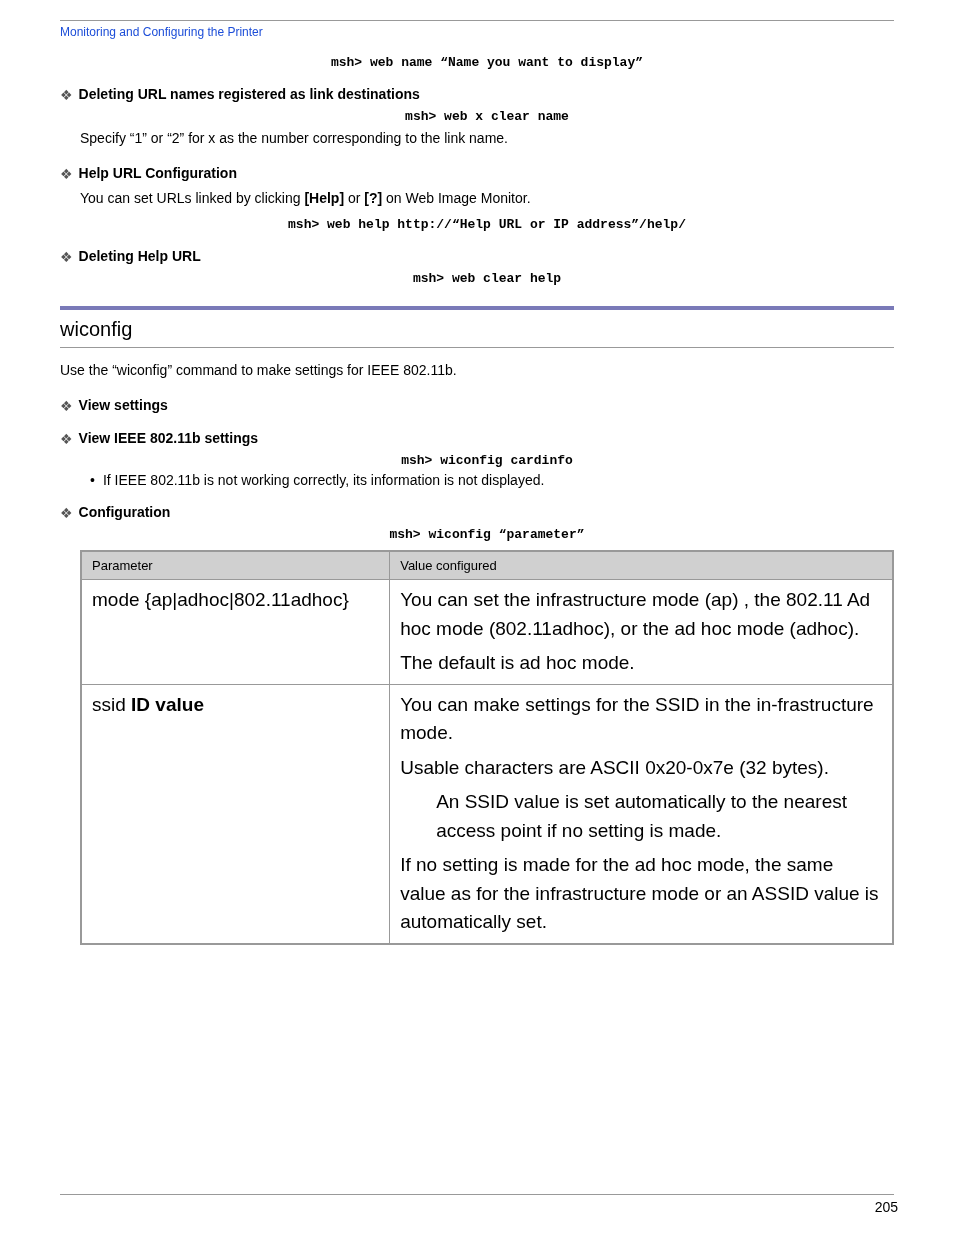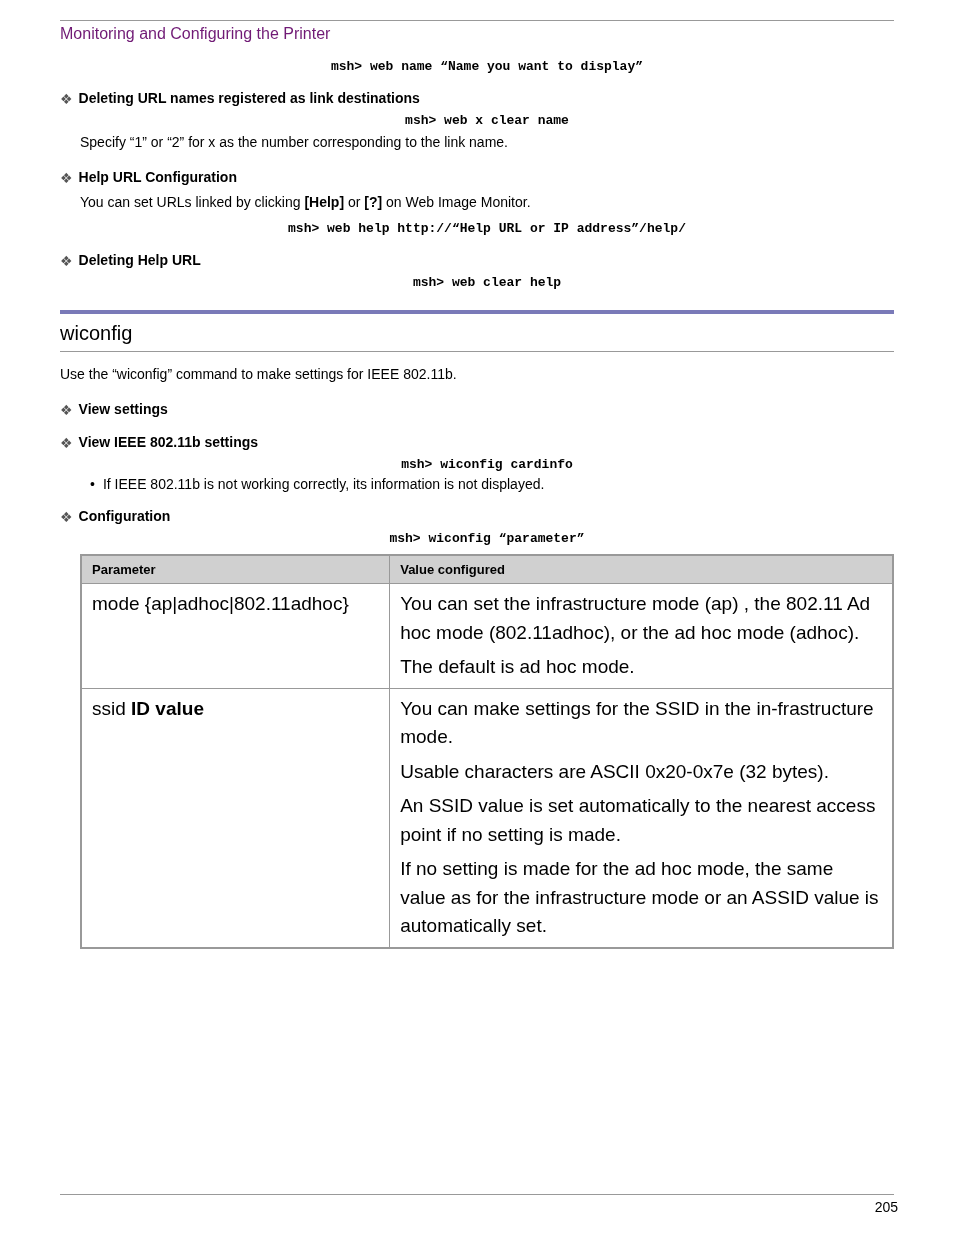--- a/index.html
+++ b/index.html
@@ -24,22 +24,22 @@
       position: relative;
     }
 
     .header-line {
       border-top: 1px solid #999;
       padding-bottom: 6px;
       margin-bottom: 10px;
     }
 
     .header-text {
-      font-size: 16px;
-      color: #701a75;
+      font-size: 12px;
+      color: #1d4ed8;
       padding-top: 4px;
     }
 
     .section-intro {
       margin-bottom: 6px;
       line-height: 1.5;
     }
 
     .diamond-heading {
       display: flex;
@@ -120,21 +120,21 @@
 
     .table-container table {
       width: 100%;
       border-collapse: collapse;
     }
 
     .table-container th {
       background-color: #d0d0d0;
       border: 1px solid #999;
       padding: 6px 10px;
-      font-weight: bold;
+      font-weight: normal;
       font-size: 13px;
       text-align: left;
     }
 
     .table-container td {
       border: 1px solid #999;
       padding: 6px 10px;
       font-size: 19px;
       vertical-align: top;
       line-height: 1.5;
@@ -250,21 +250,21 @@
               <div style="margin-top:6px;">The default is ad hoc mode.</div>
             </td>
           </tr>
           <tr>
             <td class="td-param">
               <span>ssid </span><span class="bold">ID value</span>
             </td>
             <td class="td-value">
               <div>You can make settings for the SSID in the in-frastructure mode.</div>
               <div style="margin-top:6px;">Usable characters are ASCII 0x20-0x7e (32 bytes).</div>
-              <div style="margin-top:6px;">An SSID value is set automatically to the nearest access point if no setting is made.</div>
+              <div style="margin-top:6px;margin-left:36px;">An SSID value is set automatically to the nearest access point if no setting is made.</div>
               <div style="margin-top:6px;">If no setting is made for the ad hoc mode, the same value as for the infrastructure mode or an ASSID value is automatically set.</div>
             </td>
           </tr>
         </tbody>
       </table>
     </div>
   </div>
 
   <div class="bottom-line"></div>
   <div class="page-number">205</div>

